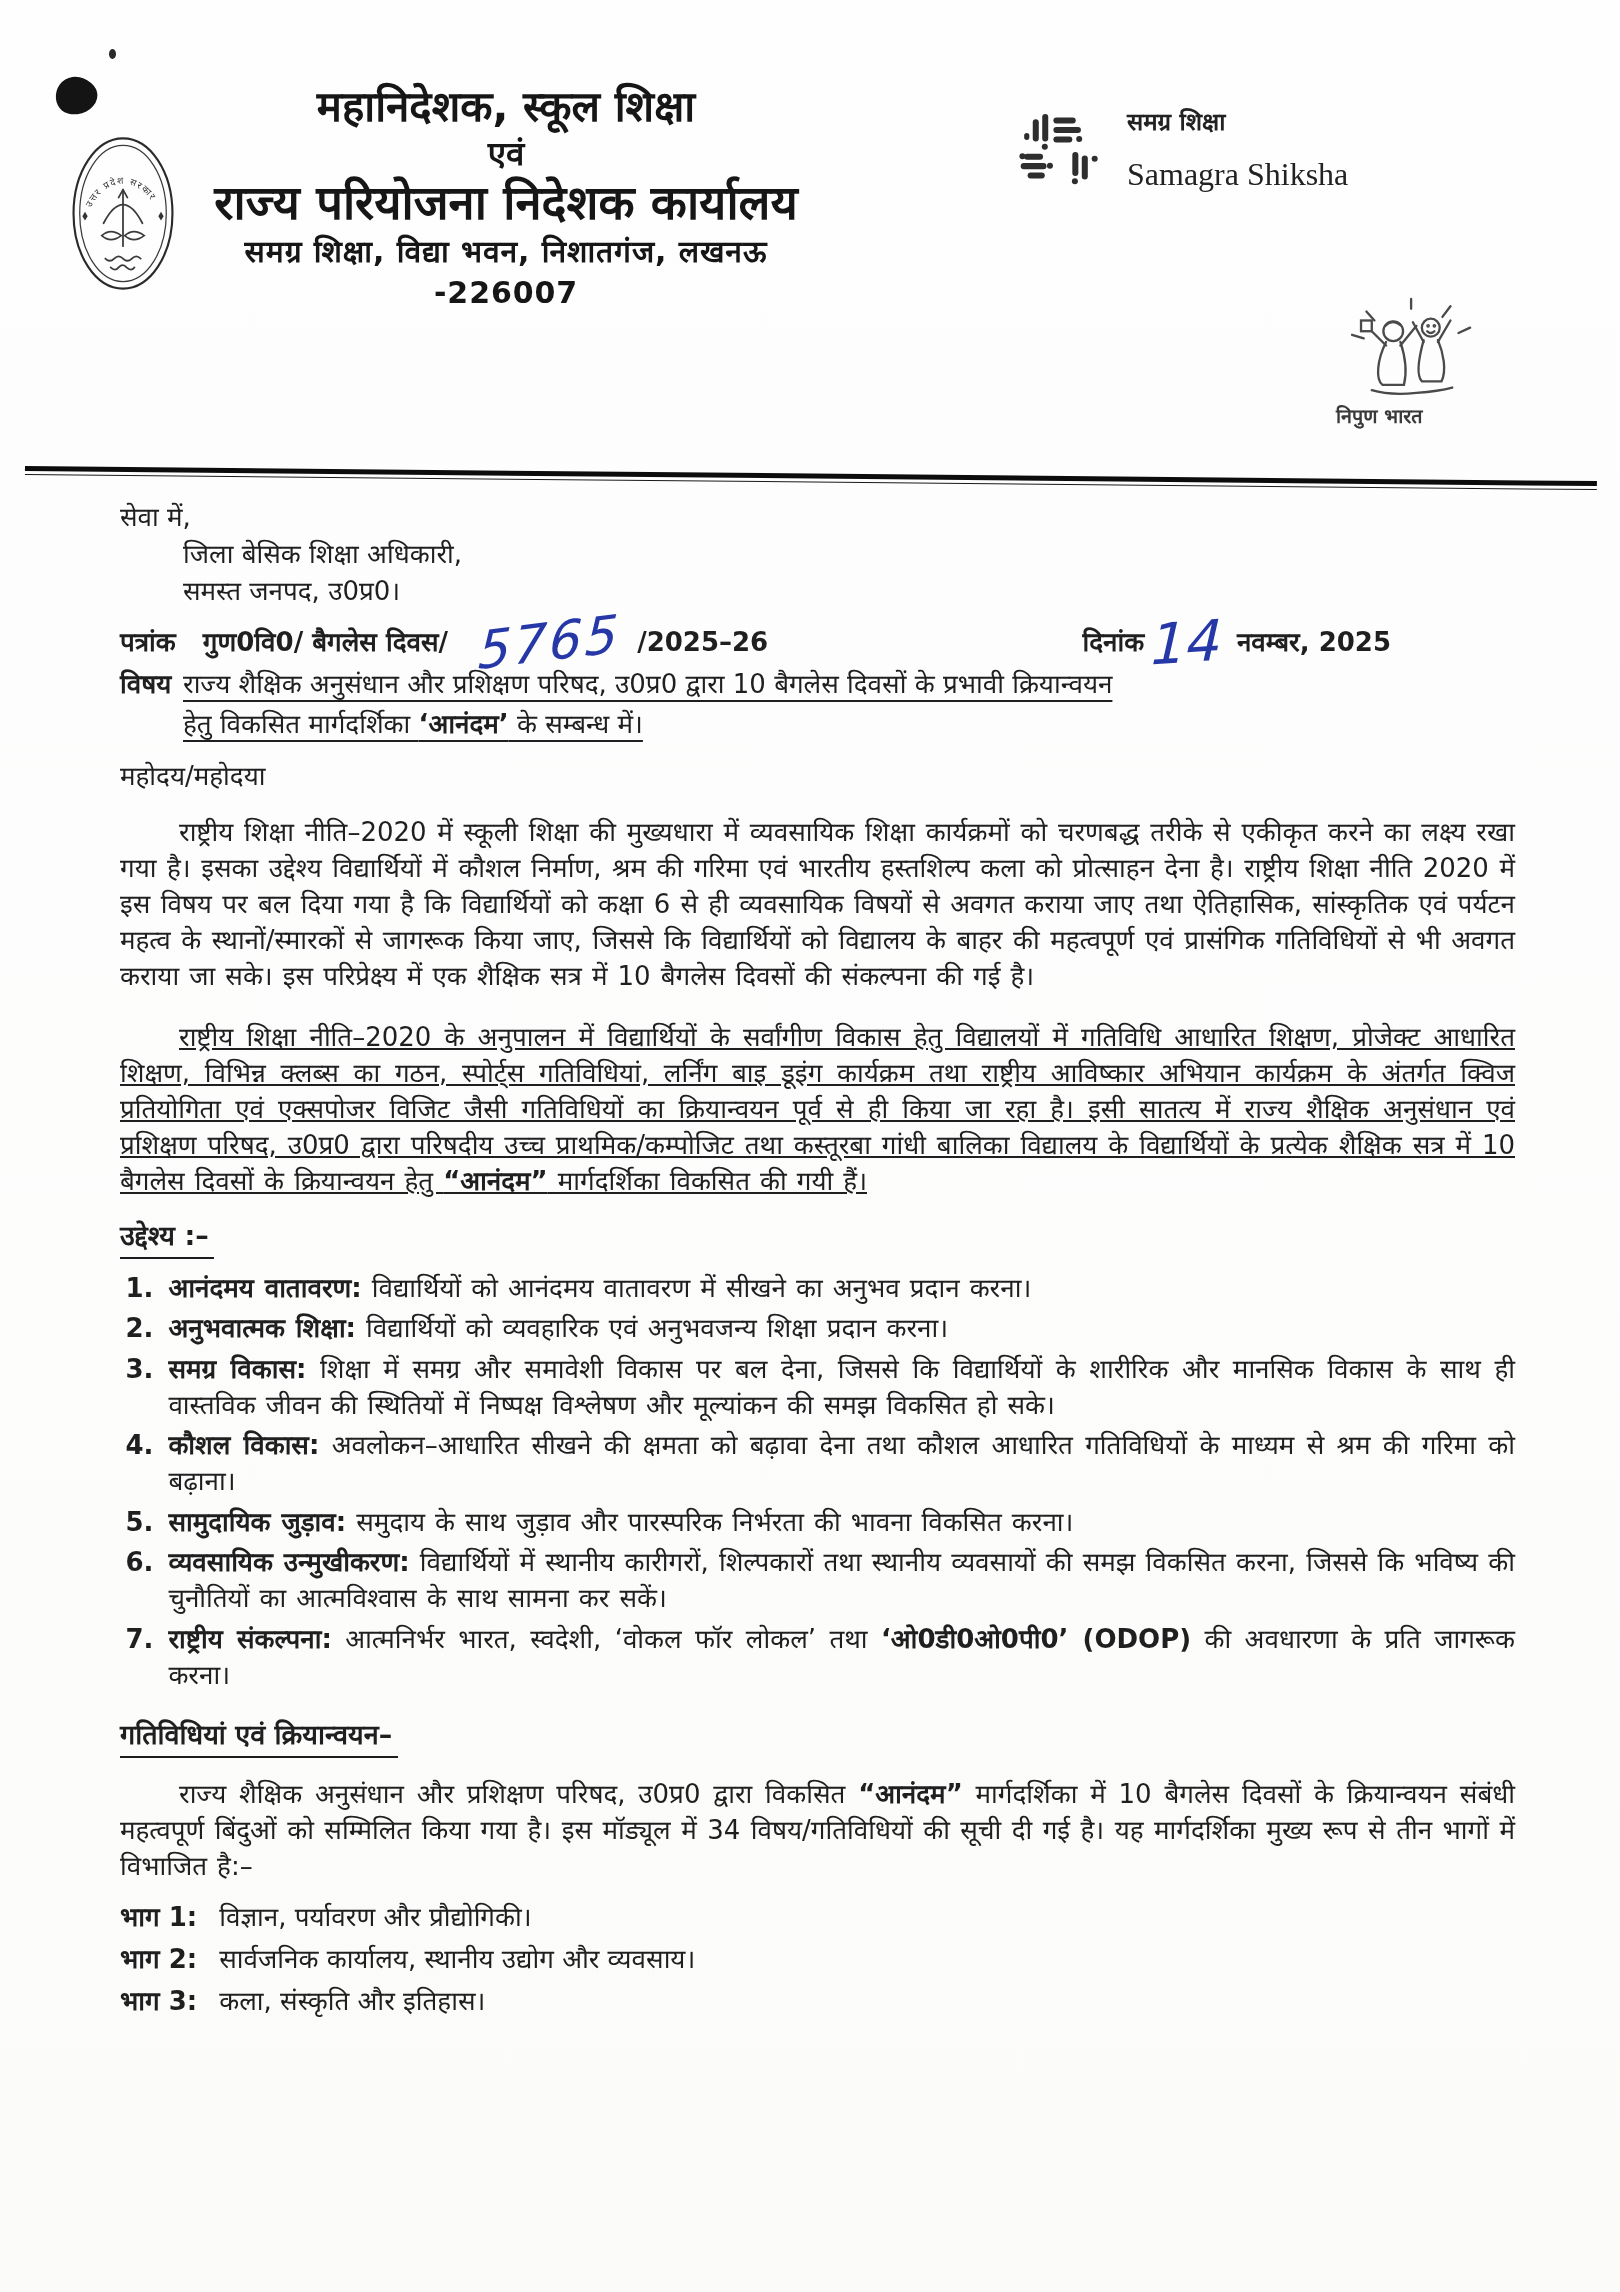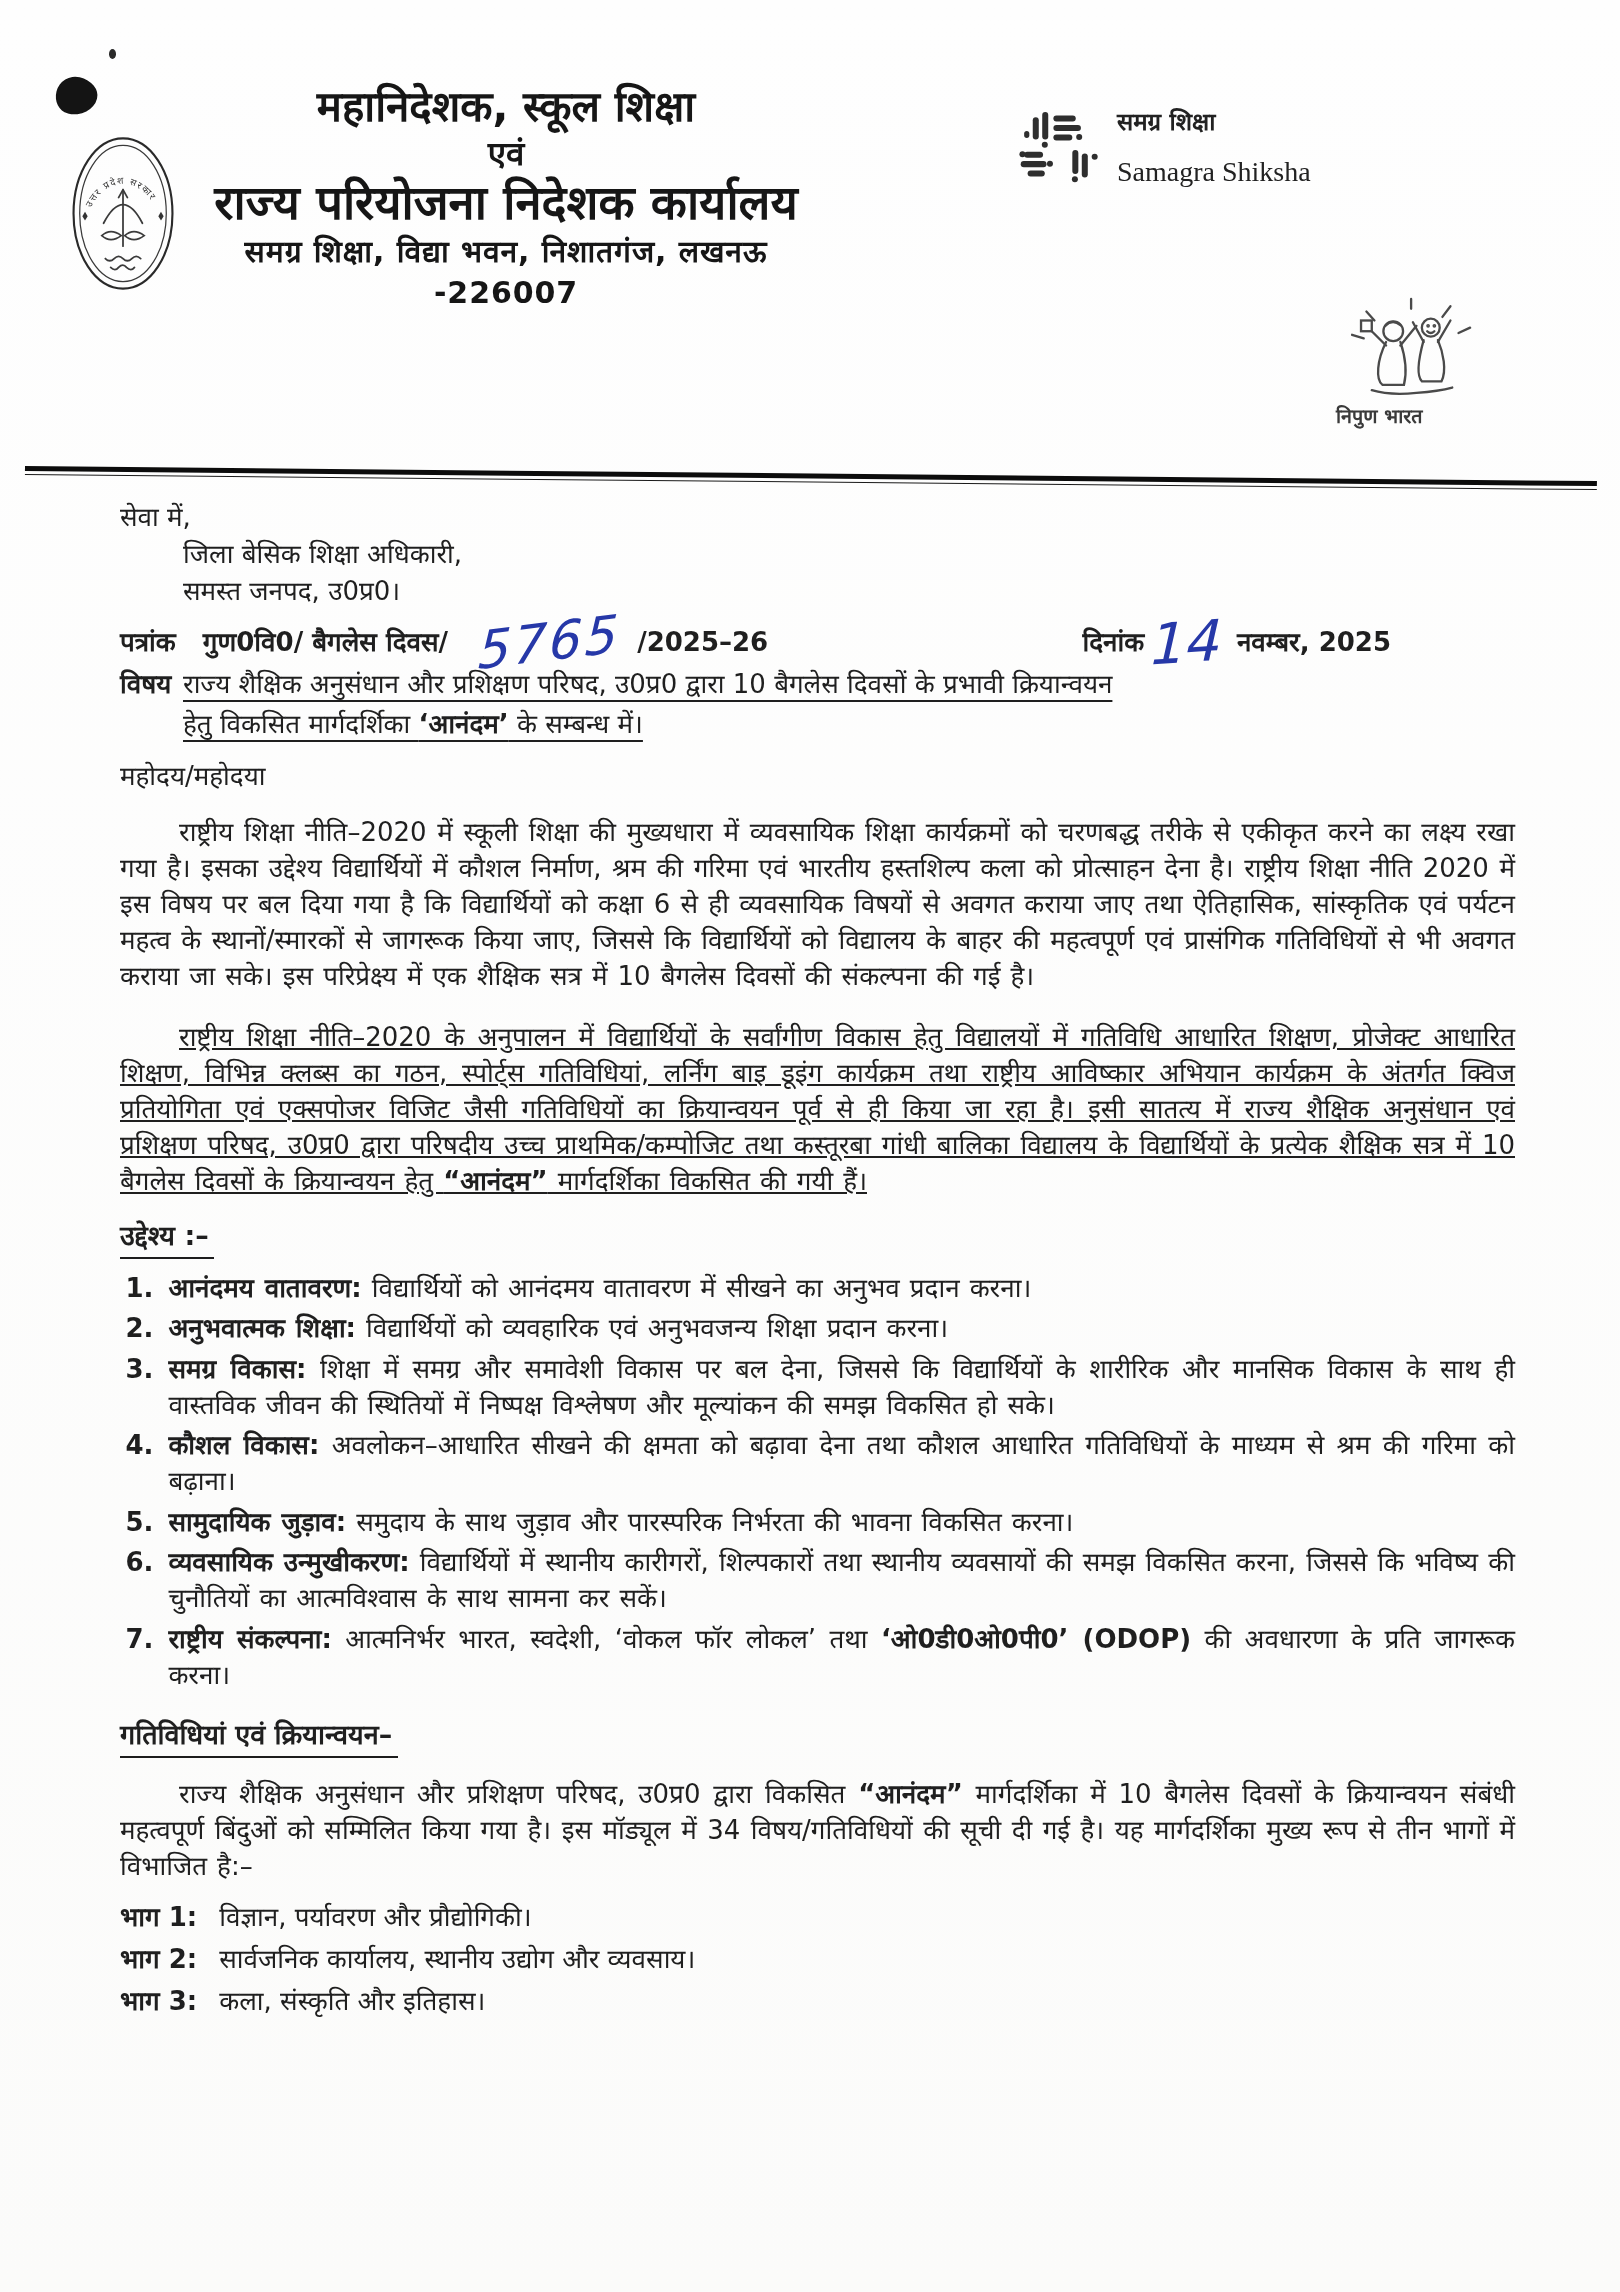--- a/index.html
+++ b/index.html
@@ -13,23 +13,23 @@
   .ink-blob{position:absolute;left:56px;top:77px;width:41px;height:38px;background:#141414;
     border-radius:48% 55% 62% 40% / 52% 44% 58% 50%;transform:rotate(14deg);}
   .ink-dot{position:absolute;left:109px;top:49px;width:7.2px;height:9.9px;background:#2a2a2a;border-radius:50%;}
   
   .emblem{position:absolute;left:70px;top:134px;width:106px;height:159px;}
   .title-block{position:absolute;left:197px;top:82px;width:618px;text-align:center;font-weight:700;color:#161616;}
   .t1{font-size:42px;line-height:50px;}
   .t2{font-size:33px;line-height:43px;}
   .t3{font-size:47px;line-height:56px;}
   .t4{font-size:30px;line-height:41px;letter-spacing:0.9px;}
-  .samagra{position:absolute;left:1019px;top:104px;display:flex;align-items:center;gap:12px;}
+  .samagra{position:absolute;left:1019px;top:104px;display:flex;align-items:center;gap:22px;}
   .samagra-text .hi{font-size:24px;font-weight:700;color:#222;}
-  .samagra-text .en{font-size:28px;font-family:"Liberation Serif","DejaVu Serif",serif;color:#222;margin-top:19px;text-align:right;}
+  .samagra-text .en{font-size:32px;font-family:"Liberation Serif","DejaVu Serif",serif;color:#222;margin-top:19px;text-align:right;}
   .nipun{position:absolute;left:1336px;top:297px;width:179px;text-align:left;}
   .nipun-caption{font-size:19.7px;font-weight:700;color:#3a3a3a;margin-top:-3.6px;}
   .contact-line{position:absolute;left:163px;top:432px;font-size:23px;color:#111;white-space:nowrap;}
   .contact-line .lbl{font-weight:700;}
   .contact-line .val{font-family:"Liberation Sans","DejaVu Sans",sans-serif;}
   .gap{display:inline-block;width:23px;}
   .rule{position:absolute;left:25px;top:466px;width:1572px;border-top:5.4px solid #0c0c0c;
     transform:rotate(0.55deg);transform-origin:left top;}
   .rule:after{content:"";position:absolute;left:0;top:2.7px;width:100%;border-top:1.8px solid #1a1a1a;}
   

